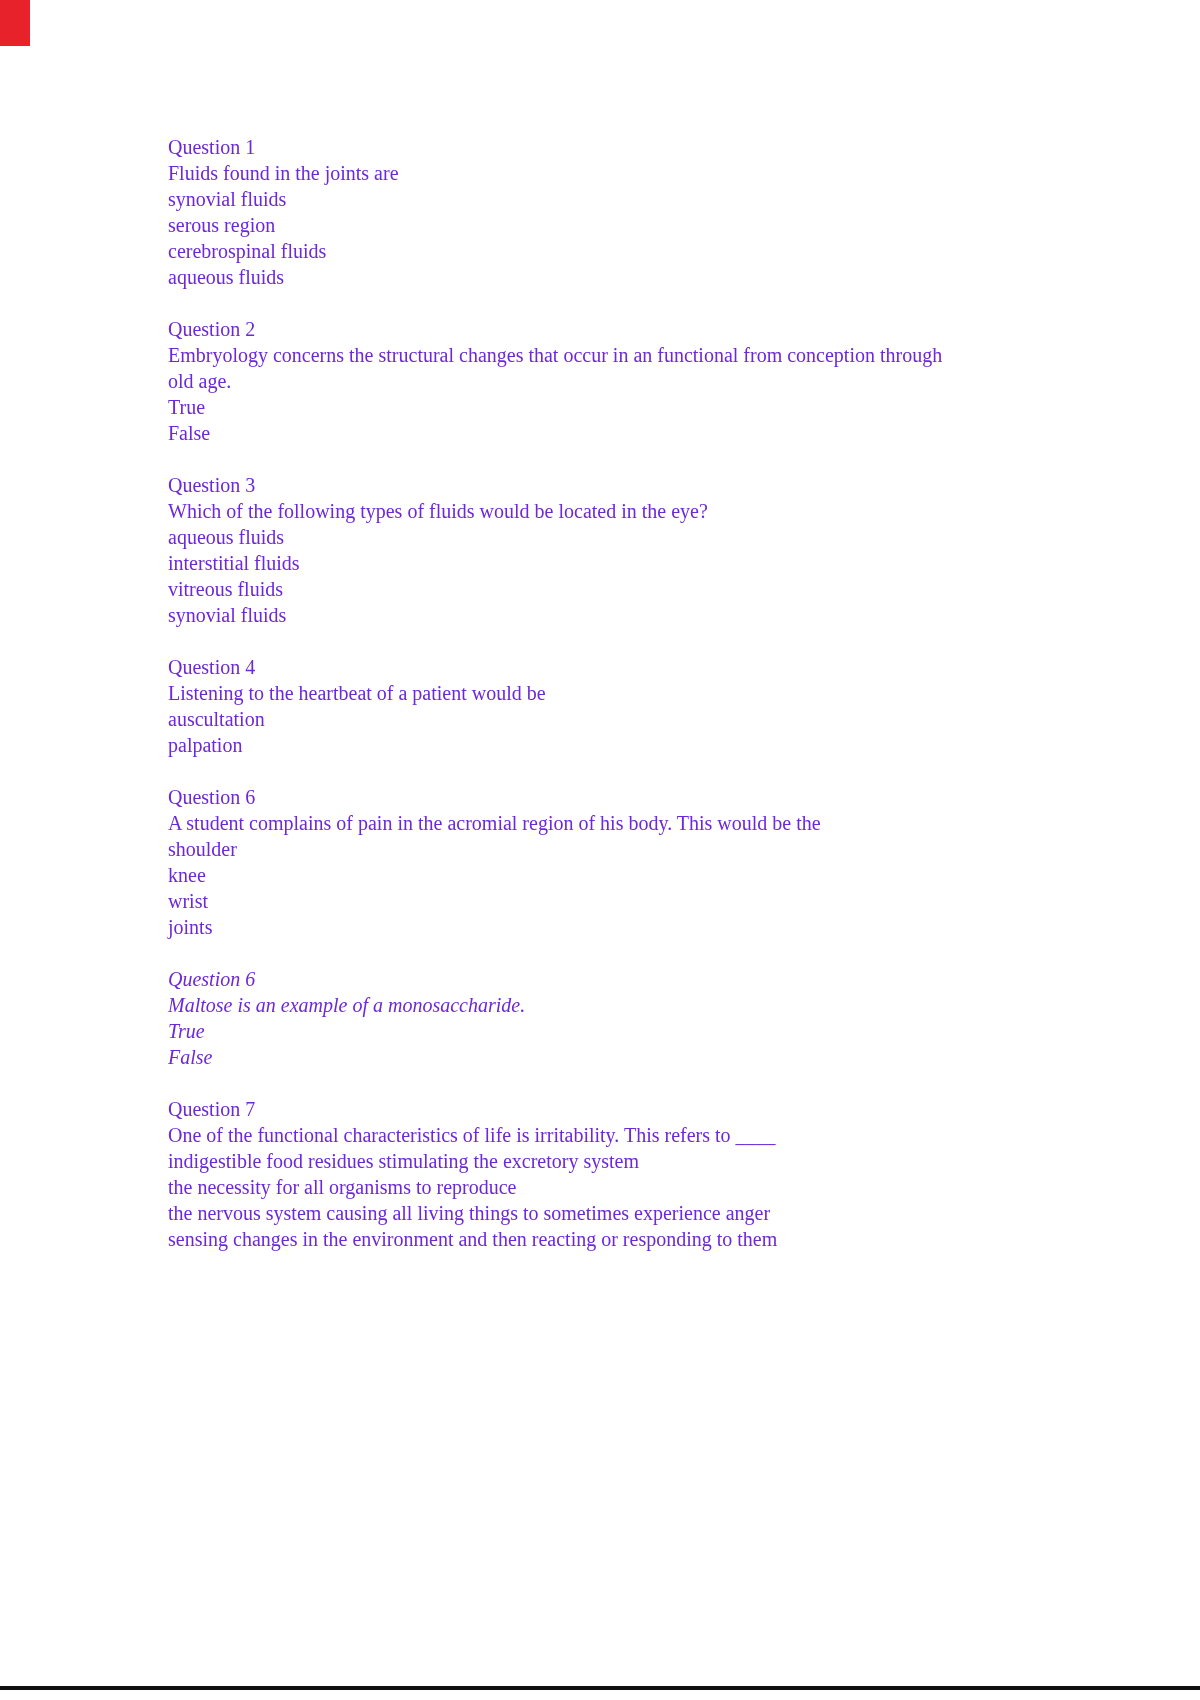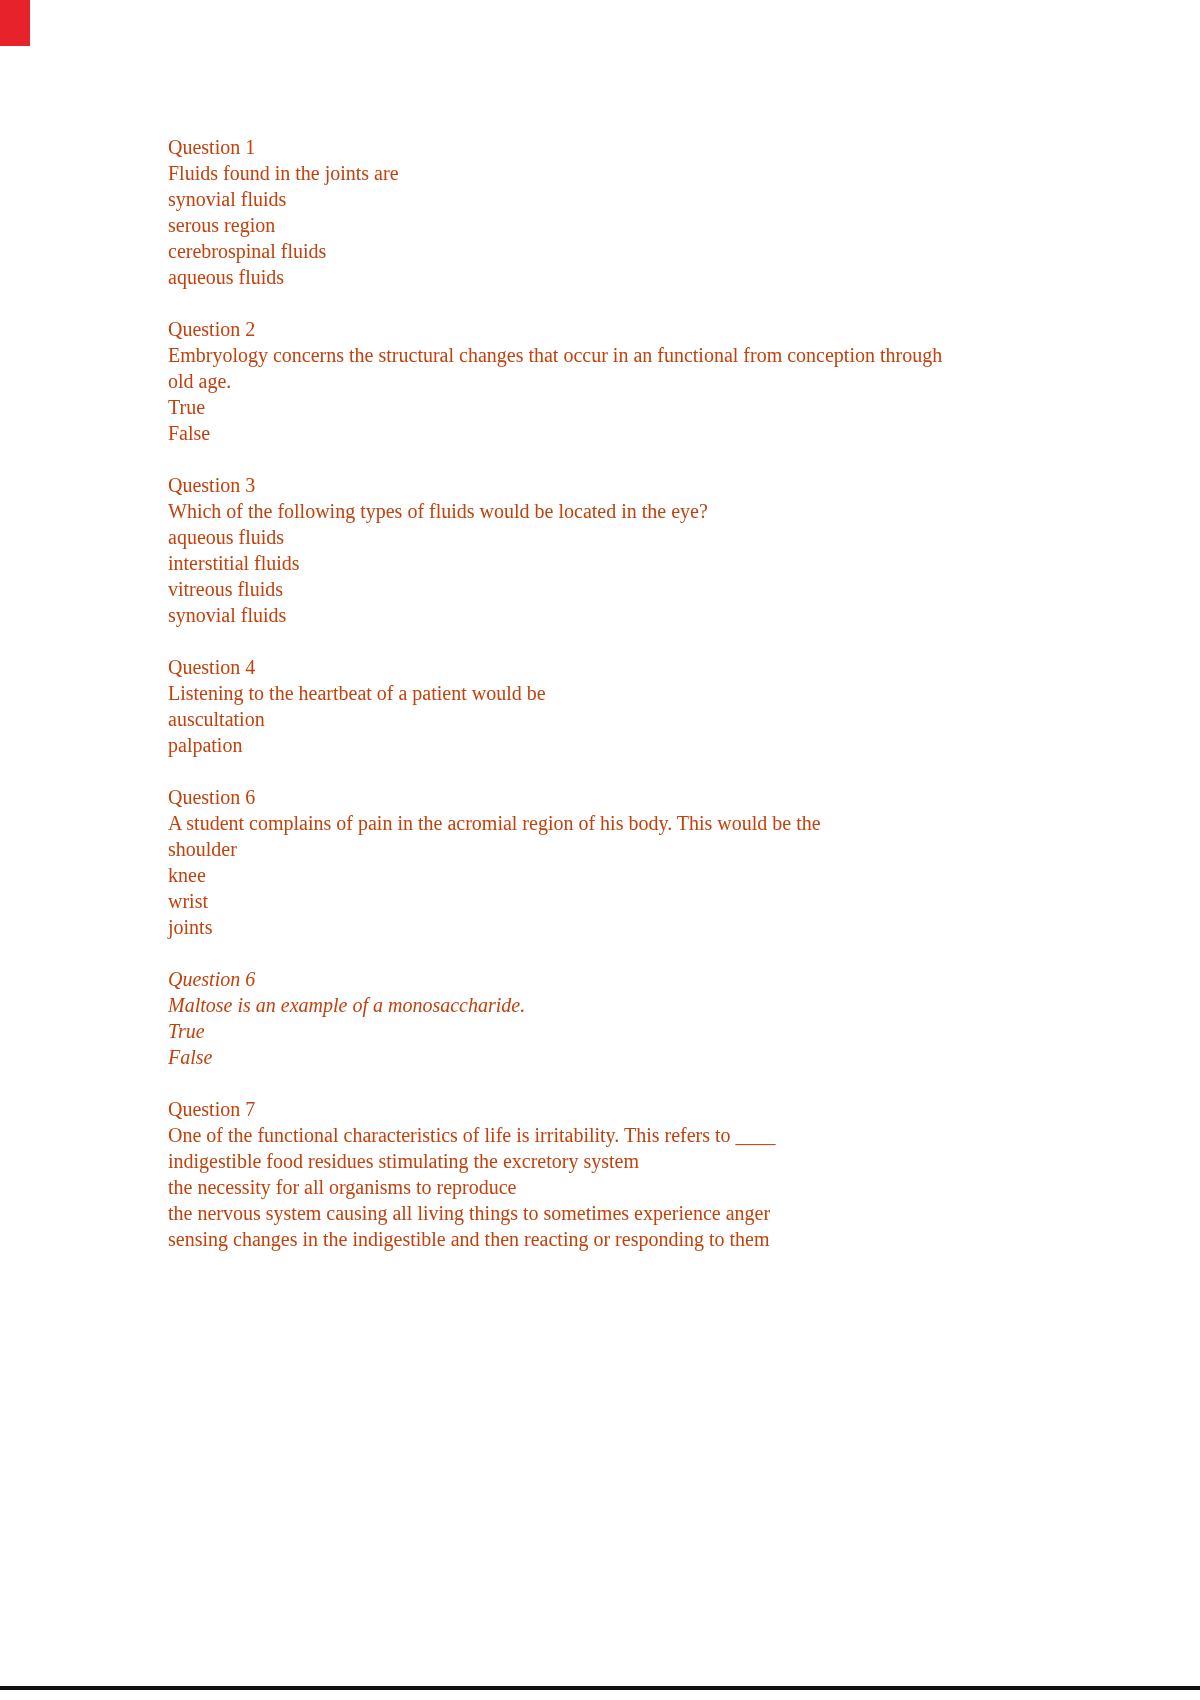--- a/index.html
+++ b/index.html
@@ -7,21 +7,21 @@
     padding: 0;
     background: #ffffff;
   }
   .page {
     position: relative;
     width: 1200px;
     height: 1700px;
     background: #ffffff;
     overflow: hidden;
     font-family: "Liberation Serif", serif;
-    color: #c2410c;
+    color: #6d28d9;
   }
   .corner-mark {
     position: absolute;
     top: 0;
     left: 0;
     width: 30px;
     height: 46px;
   }
   .content {
     position: absolute;
@@ -106,20 +106,20 @@
       <div class="q-option">True</div>
       <div class="q-option">False</div>
     </section>
 
     <section class="question">
       <div class="q-title">Question 7</div>
       <div class="q-prompt">One of the functional characteristics of life is irritability. This refers to ____</div>
       <div class="q-option">indigestible food residues stimulating the excretory system</div>
       <div class="q-option">the necessity for all organisms to reproduce</div>
       <div class="q-option">the nervous system causing all living things to sometimes experience anger</div>
-      <div class="q-option">sensing changes in the indigestible and then reacting or responding to them</div>
+      <div class="q-option">sensing changes in the environment and then reacting or responding to them</div>
     </section>
 
   </div>
 
   <div class="bottom-rule" style="background: rgb(17, 17, 17);"></div>
 
 </div>
 
 </body></html>

